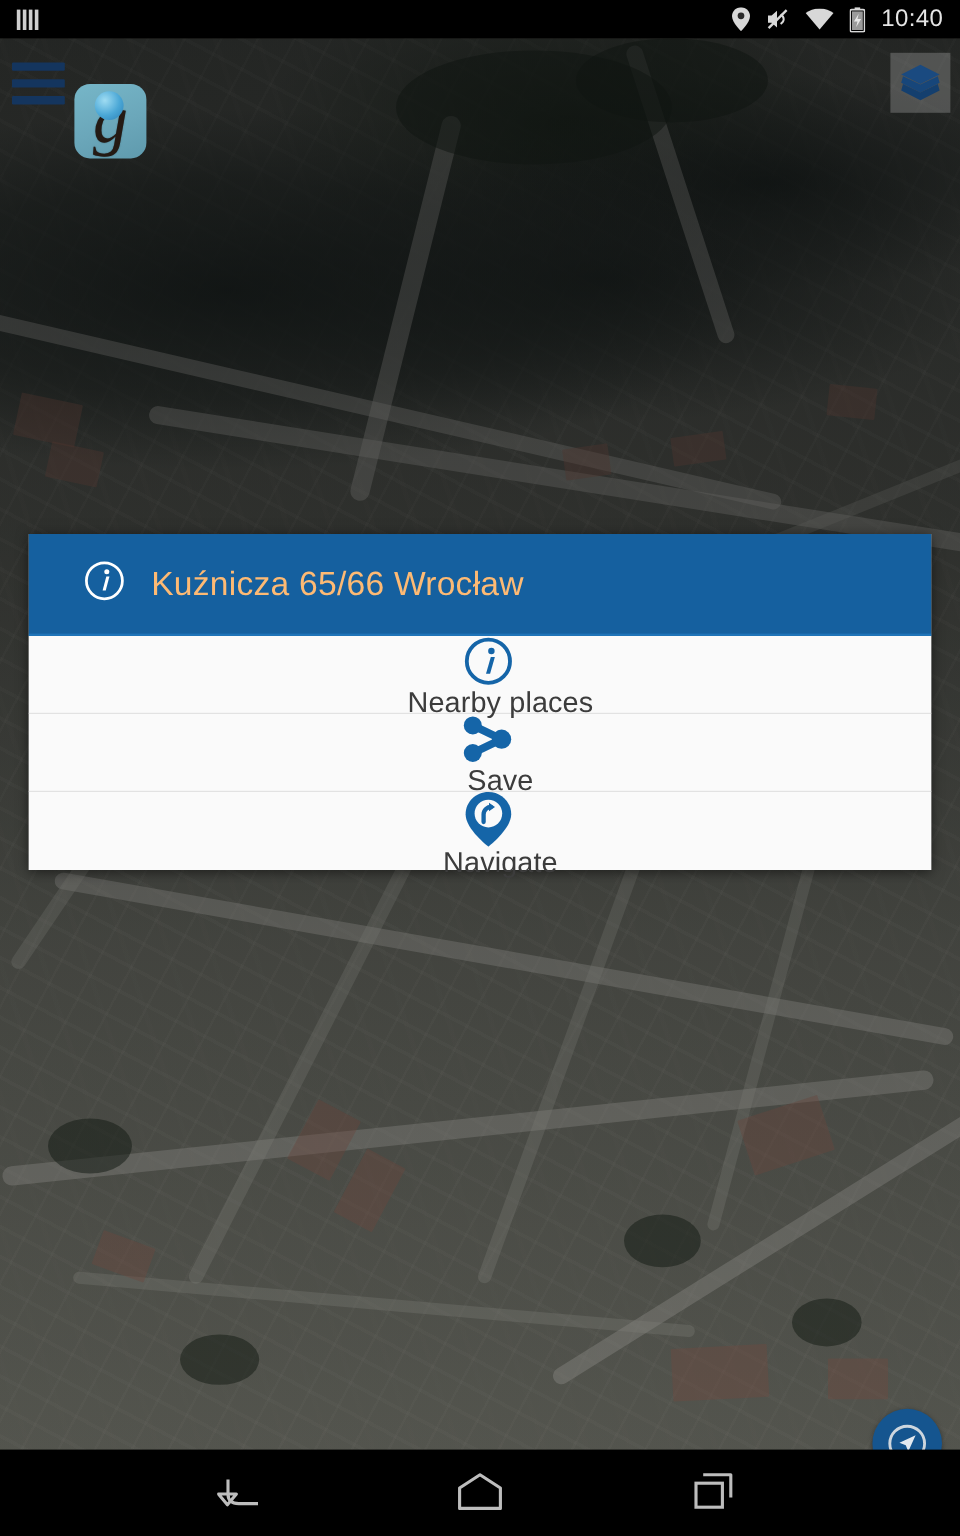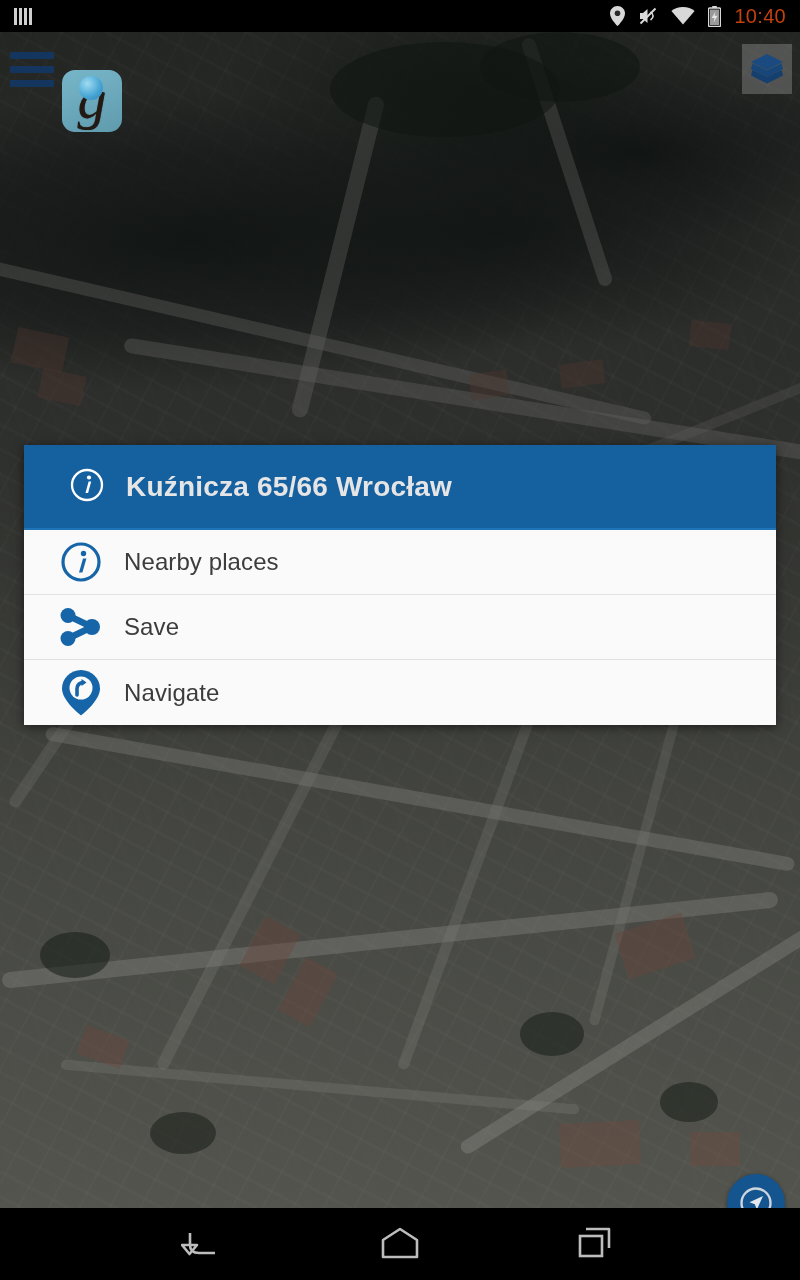--- a/index.html
+++ b/index.html
@@ -44,21 +44,21 @@
     height: 17px;
   }
   .sim-bars i {
     display: block;
     width: 3px;
     height: 17px;
     background: #cfcfcf;
   }
 
   .sb-time {
-    color: #c2410c;
+    color: #e5e5e5;
     font-size: 20px;
     letter-spacing: 0.3px;
     font-family: "Liberation Sans", sans-serif;
   }
 
   .sb-icon { display: block; }
 
   
   #map {
     position: absolute;
@@ -199,35 +199,36 @@
   #dialog-header {
     height: 85px;
     background: #15609f;
     display: flex;
     align-items: center;
     padding: 0 0 0 46px;
     border-bottom: 2px solid #1f74b8;
   }
   #dialog-header .hdr-icon { flex: 0 0 auto; margin-right: 22px; }
   #dialog-title {
-    color: #e5e5e5;
+    color: #fdba74;
     font-size: 28px;
-    font-weight: bold;
+    font-weight: normal;
     letter-spacing: 0.2px;
     white-space: nowrap;
   }
 
   .dialog-item {
     height: 65px;
     display: flex;
     align-items: center;
     padding-left: 34px;
     border-bottom: 1px solid #e2e2e2;
     background: #fafafa;
     cursor: pointer;
+    flex-direction: column;
   }
   .dialog-item:last-child { border-bottom: none; }
   .dialog-item .item-icon {
     flex: 0 0 auto;
     width: 46px;
     display: flex;
     align-items: center;
     justify-content: center;
     margin-right: 20px;
   }

